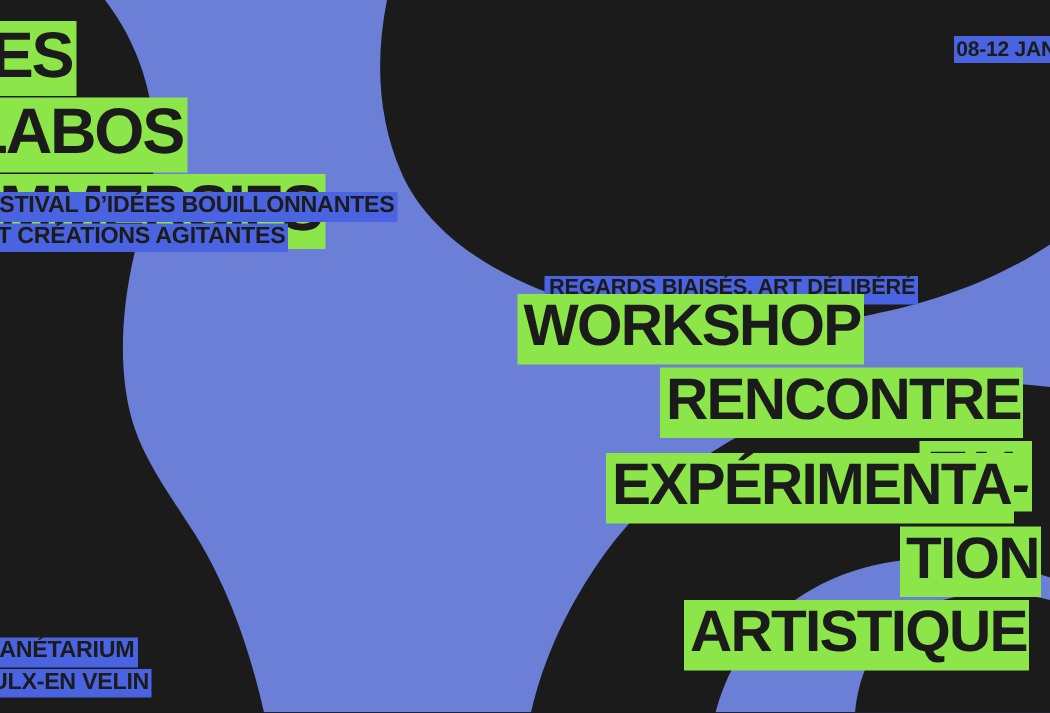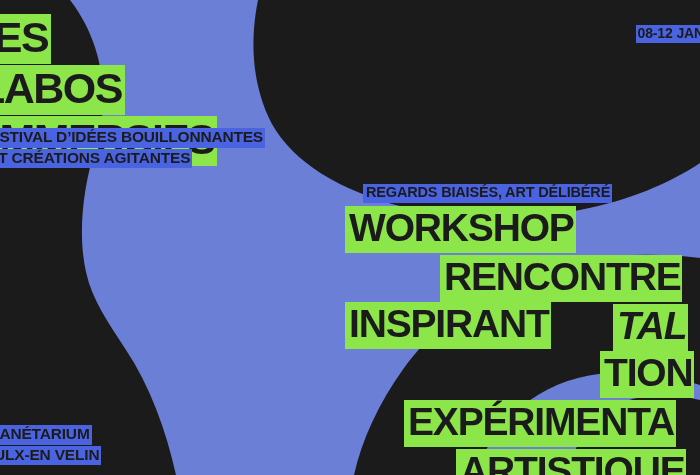--- a/index.html
+++ b/index.html
@@ -87,21 +87,21 @@
 
   
   #eyebrow { left: 363px; top: 183px; }
   #eyebrow .hl {
     font-size: 14.5px;
     letter-spacing: -0.012em;
     padding: 1px 2px 3px 3px;
     font-weight: 700;
   }
 
-  #stack-a { left: 0; top: 206px; width: 606px; }
+  #stack-a { left: 0; top: 196px; width: 606px; }
   #stack-b { left: 0; top: 302px; width: 700px; }
   .bigline {
     display: block;
     margin-bottom: 2px;
     text-align: right;
     padding-right: 0;
   }
   .bigline .hl {
     font-size: 39px;
     letter-spacing: -0.03em;
@@ -205,28 +205,25 @@
     </div>
     <div class="bigline" id="line-rencontre">
       <span class="hl hl-green">RENCONTRE</span>
     </div>
     <div class="bigline" id="line-talk">
       <span class="hl hl-green">TAL</span>
     </div>
   </div>
 
   <div id="stack-b" class="layer">
-    <div class="bigline" id="line-inspirant">
-      <span class="hl hl-green">INSPIRANT</span>
+    <div class="bigline" id="line-experim">
+      <span class="hl hl-green">EXPÉRIMENTA</span>
     </div>
     <div class="bigline" id="line-tion">
       <span class="hl hl-green">TION</span>
-    </div>
-    <div class="bigline" id="line-experim">
-      <span class="hl hl-green">EXPÉRIMENTA</span>
     </div>
     <div class="bigline" id="line-artistique">
       <span class="hl hl-green">ARTISTIQUE</span>
     </div>
   </div>
 
   <div id="venue" class="layer">
     <span class="venue-line" id="venue-l1">
       <span class="hl hl-blue">PLANÉTARIUM</span>
     </span>

